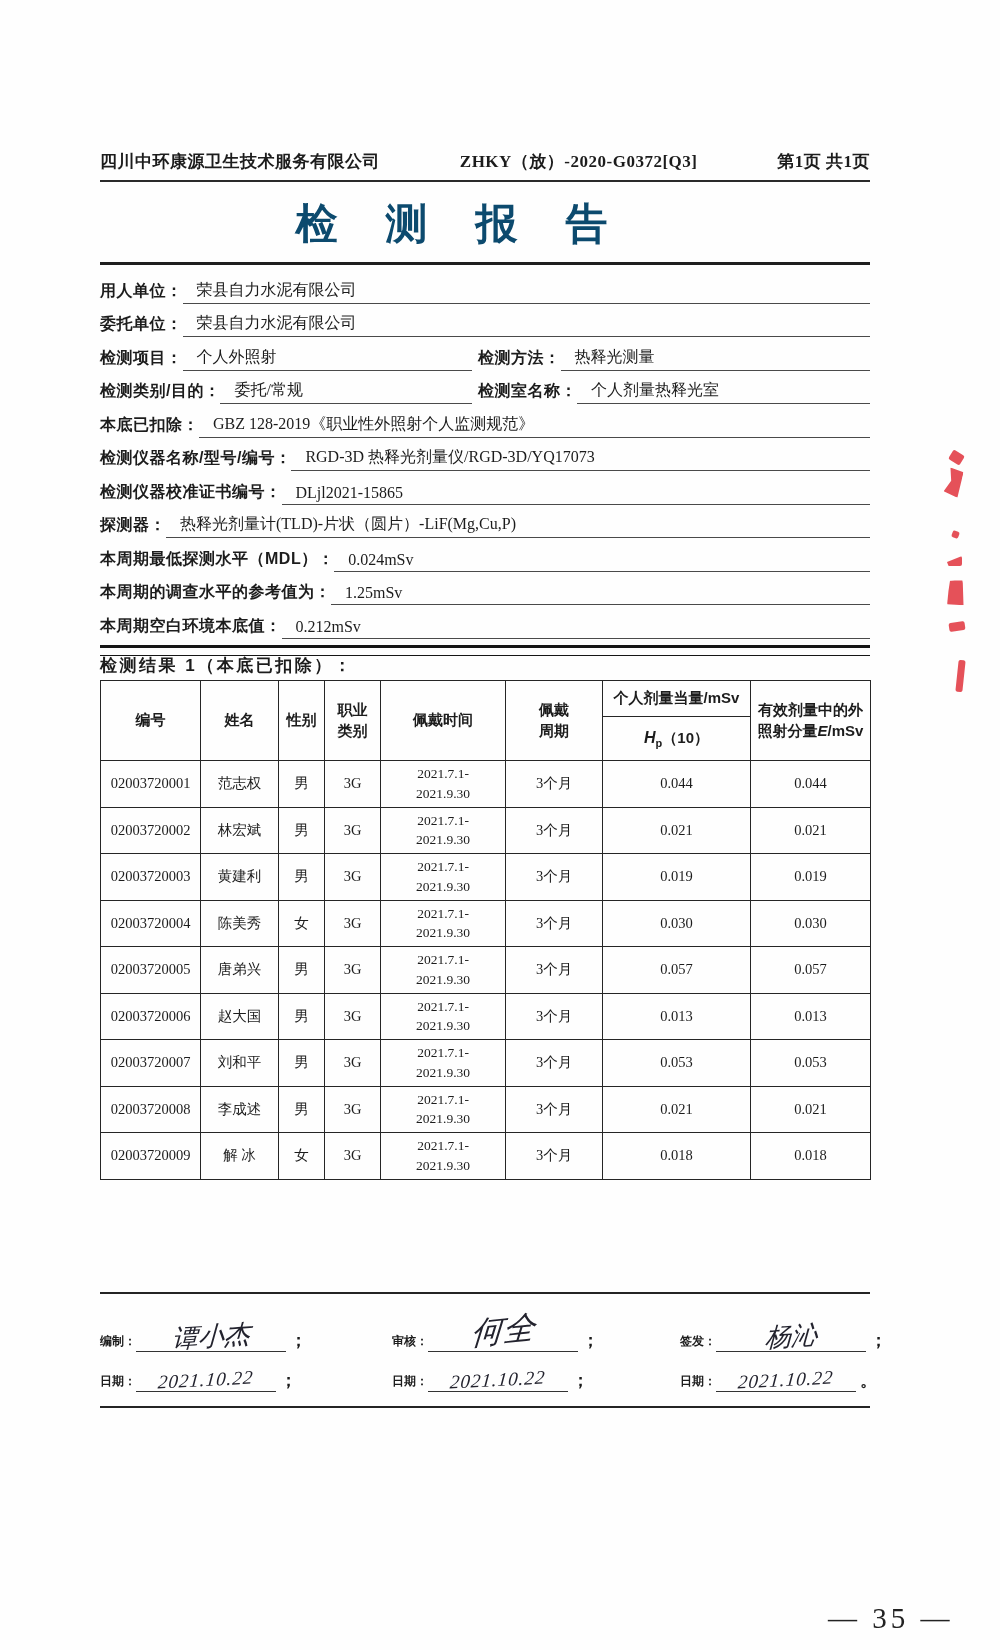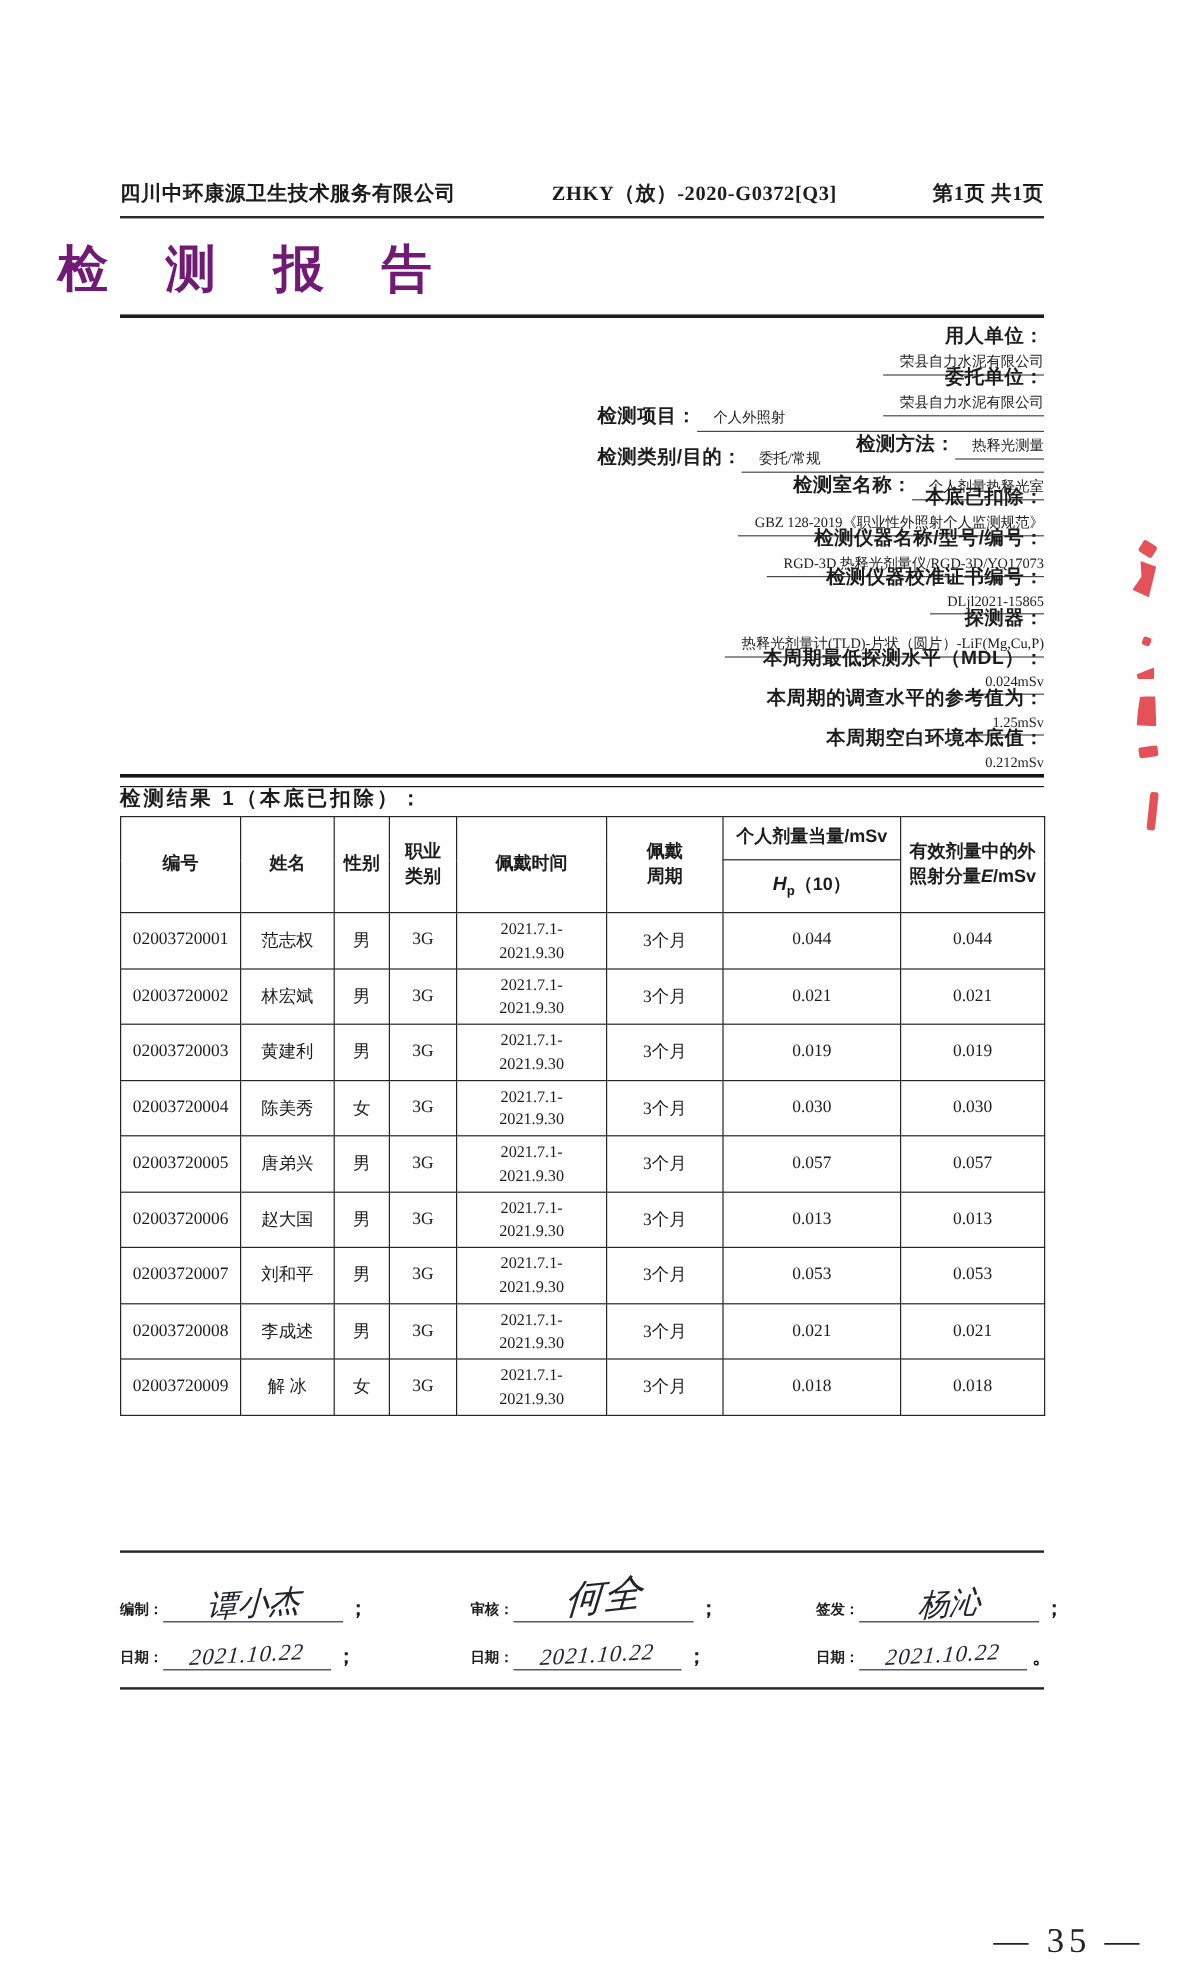--- a/index.html
+++ b/index.html
@@ -12,38 +12,38 @@
   
   .doc-header {
     position:absolute; left:100px; top:150px; width:770px;
     display:flex; justify-content:space-between; align-items:baseline;
     font-size:17px; font-weight:bold; letter-spacing:0.5px;
     padding-bottom:7px; border-bottom:2.5px solid #2a2a2a;
   }
   .doc-header .mid { font-weight:bold; }
   
   .report-title {
-    position:absolute; left:0; top:196px; width:903px; 
+    position:absolute; left:0; top:196px; width:903px; text-align:center;
     font-size:42px; font-weight:bold; letter-spacing:48px; text-indent:48px;
-    color:#701a75;
+    color:#0c4a6e;
   }
   
   .rule-top { position:absolute; left:100px; top:262px; width:770px; height:3px; background:#1e1e1e; }
   .double-rule { position:absolute; left:100px; top:645px; width:770px; height:7px;
     border-top:3.5px solid #151515; border-bottom:1.5px solid #151515; }
   
   .form { position:absolute; left:100px; top:270px; width:770px; }
-  .frow { height:33.5px; display:flex; align-items:flex-end;flex-direction:column; }
+  .frow { height:33.5px; display:flex; align-items:flex-end; }
   .flabel {
     font-family:"Liberation Sans","DejaVu Sans",sans-serif;
     font-weight:bold; font-size:16px; white-space:nowrap; padding-bottom:2px;
     letter-spacing:0.5px;
   }
   .fval {
-    flex:1; border-bottom:1.6px solid #4a4a4a; font-size:12px;
+    flex:1; border-bottom:1.6px solid #4a4a4a; font-size:16px;
     padding:0 0 2px 14px; white-space:nowrap;
   }
   .half1 { width:372px; display:flex; align-items:flex-end; }
   .half2 { flex:1; display:flex; align-items:flex-end; margin-left:6px; }
   
   .section-title {
     position:absolute; left:100px; top:654px;
     font-family:"Liberation Sans","DejaVu Sans",sans-serif;
     font-weight:bold; font-size:17px; letter-spacing:2.5px;
   }

